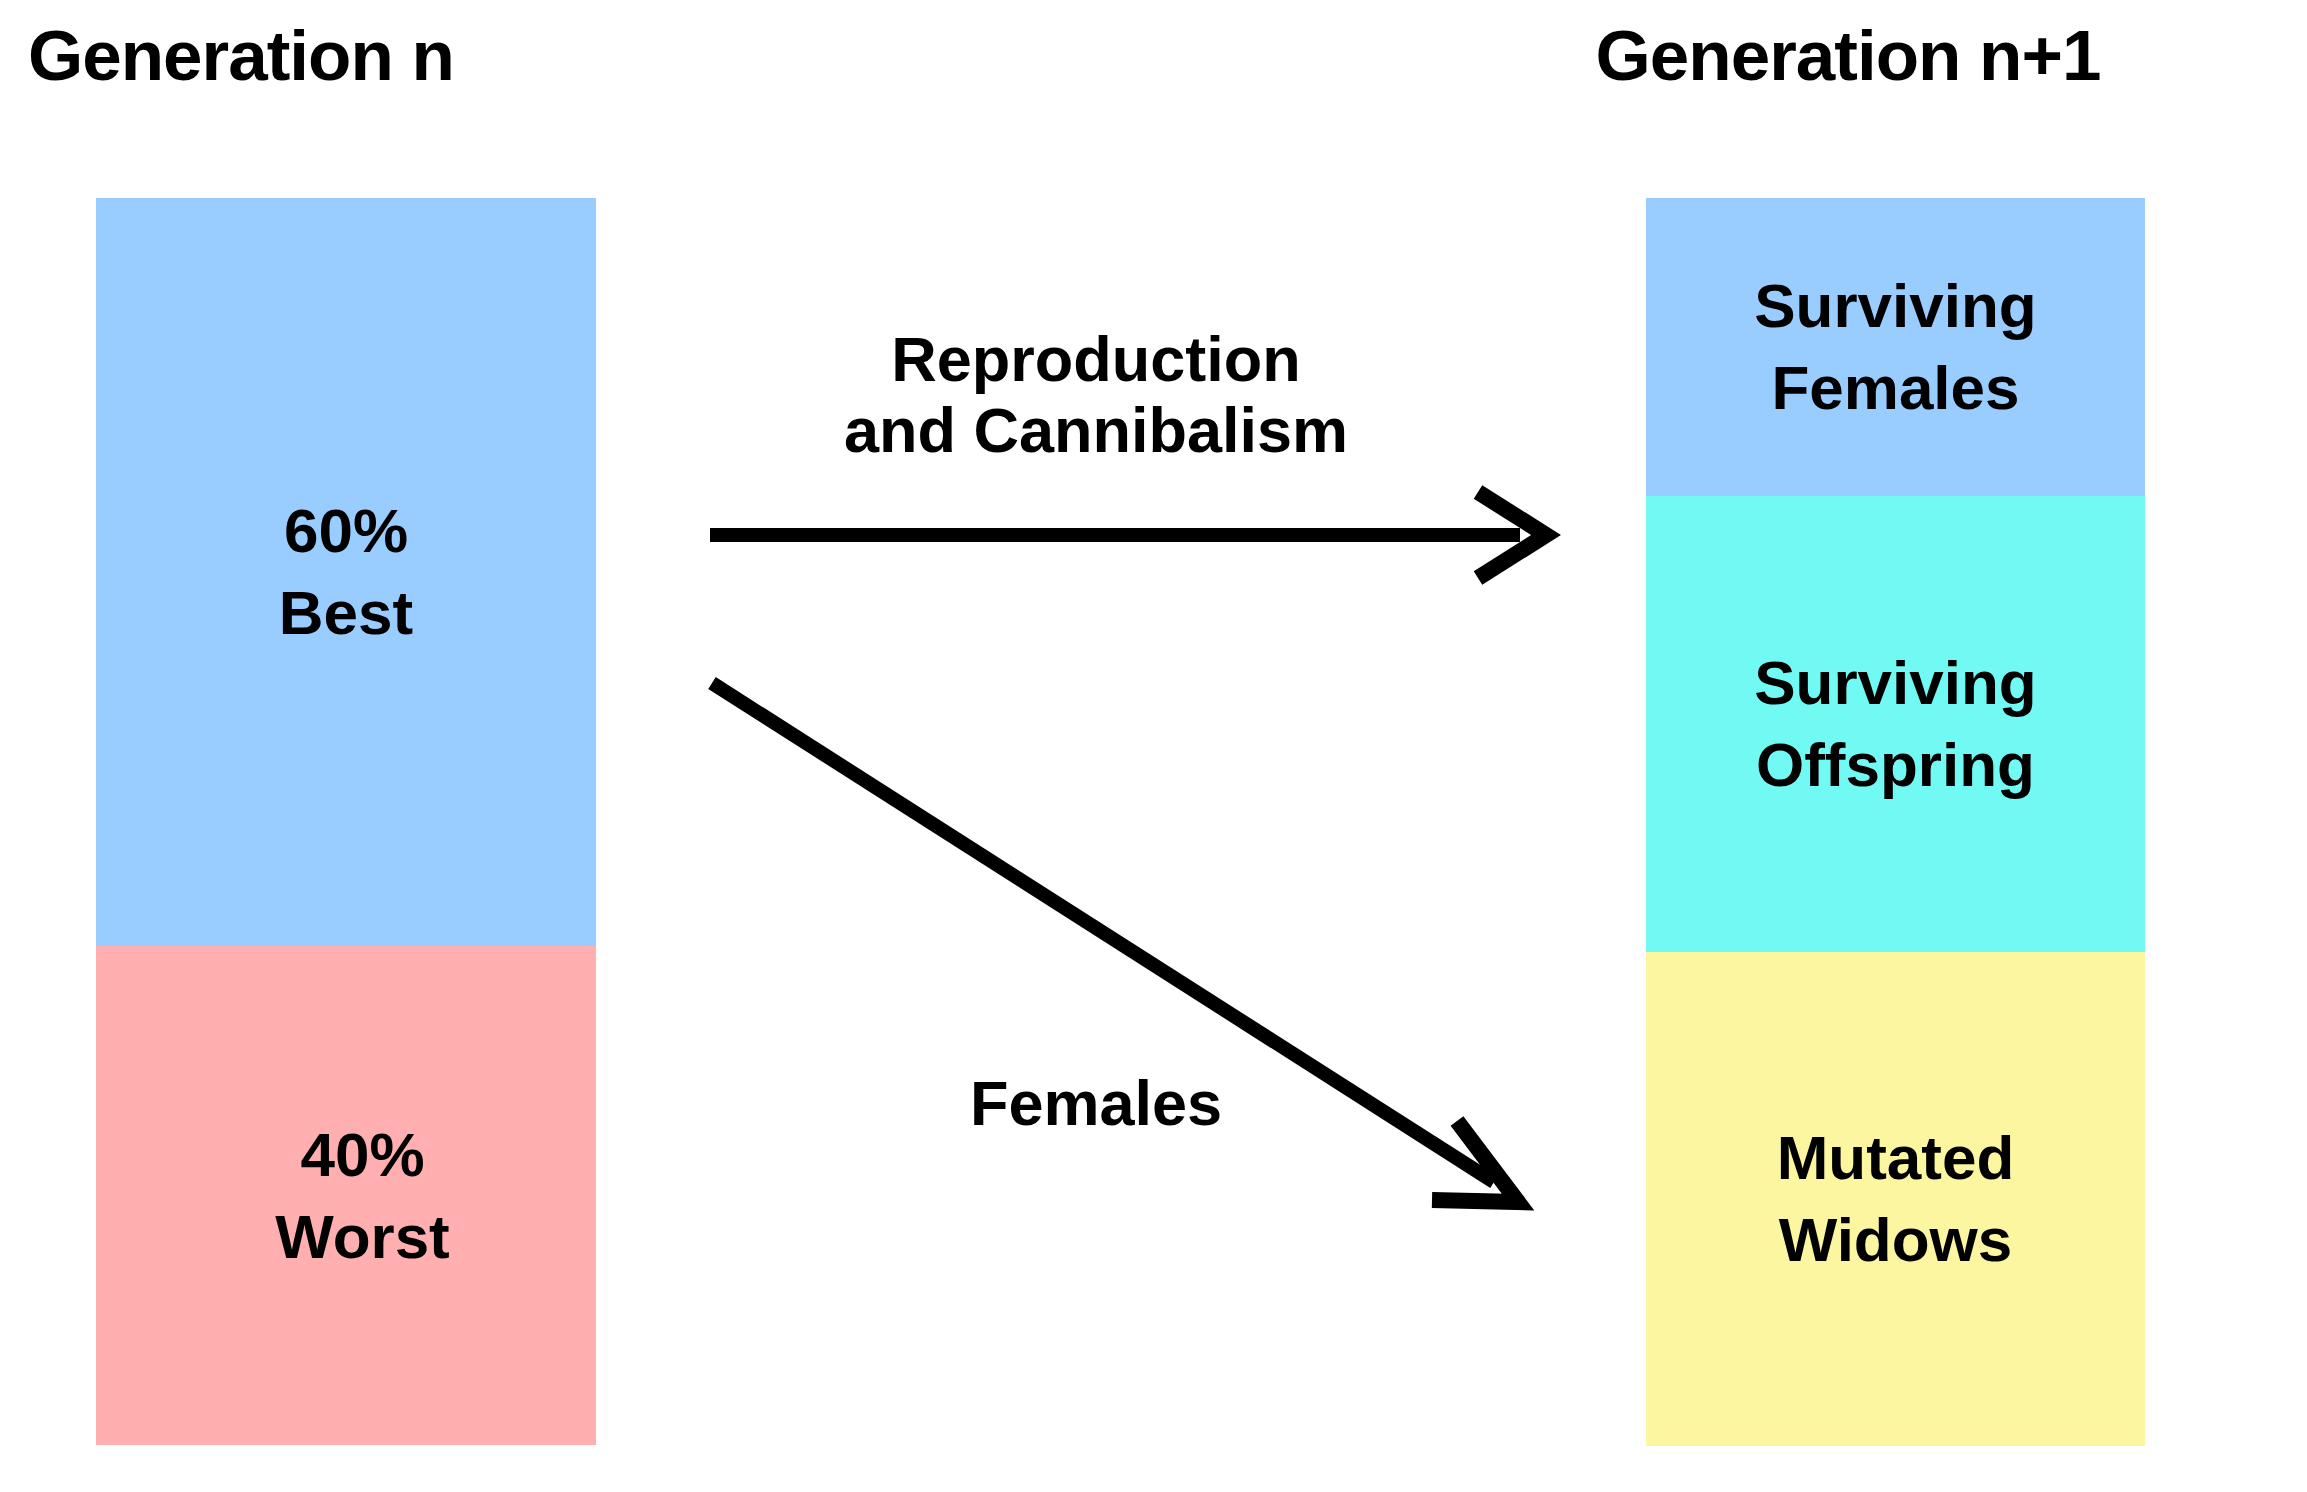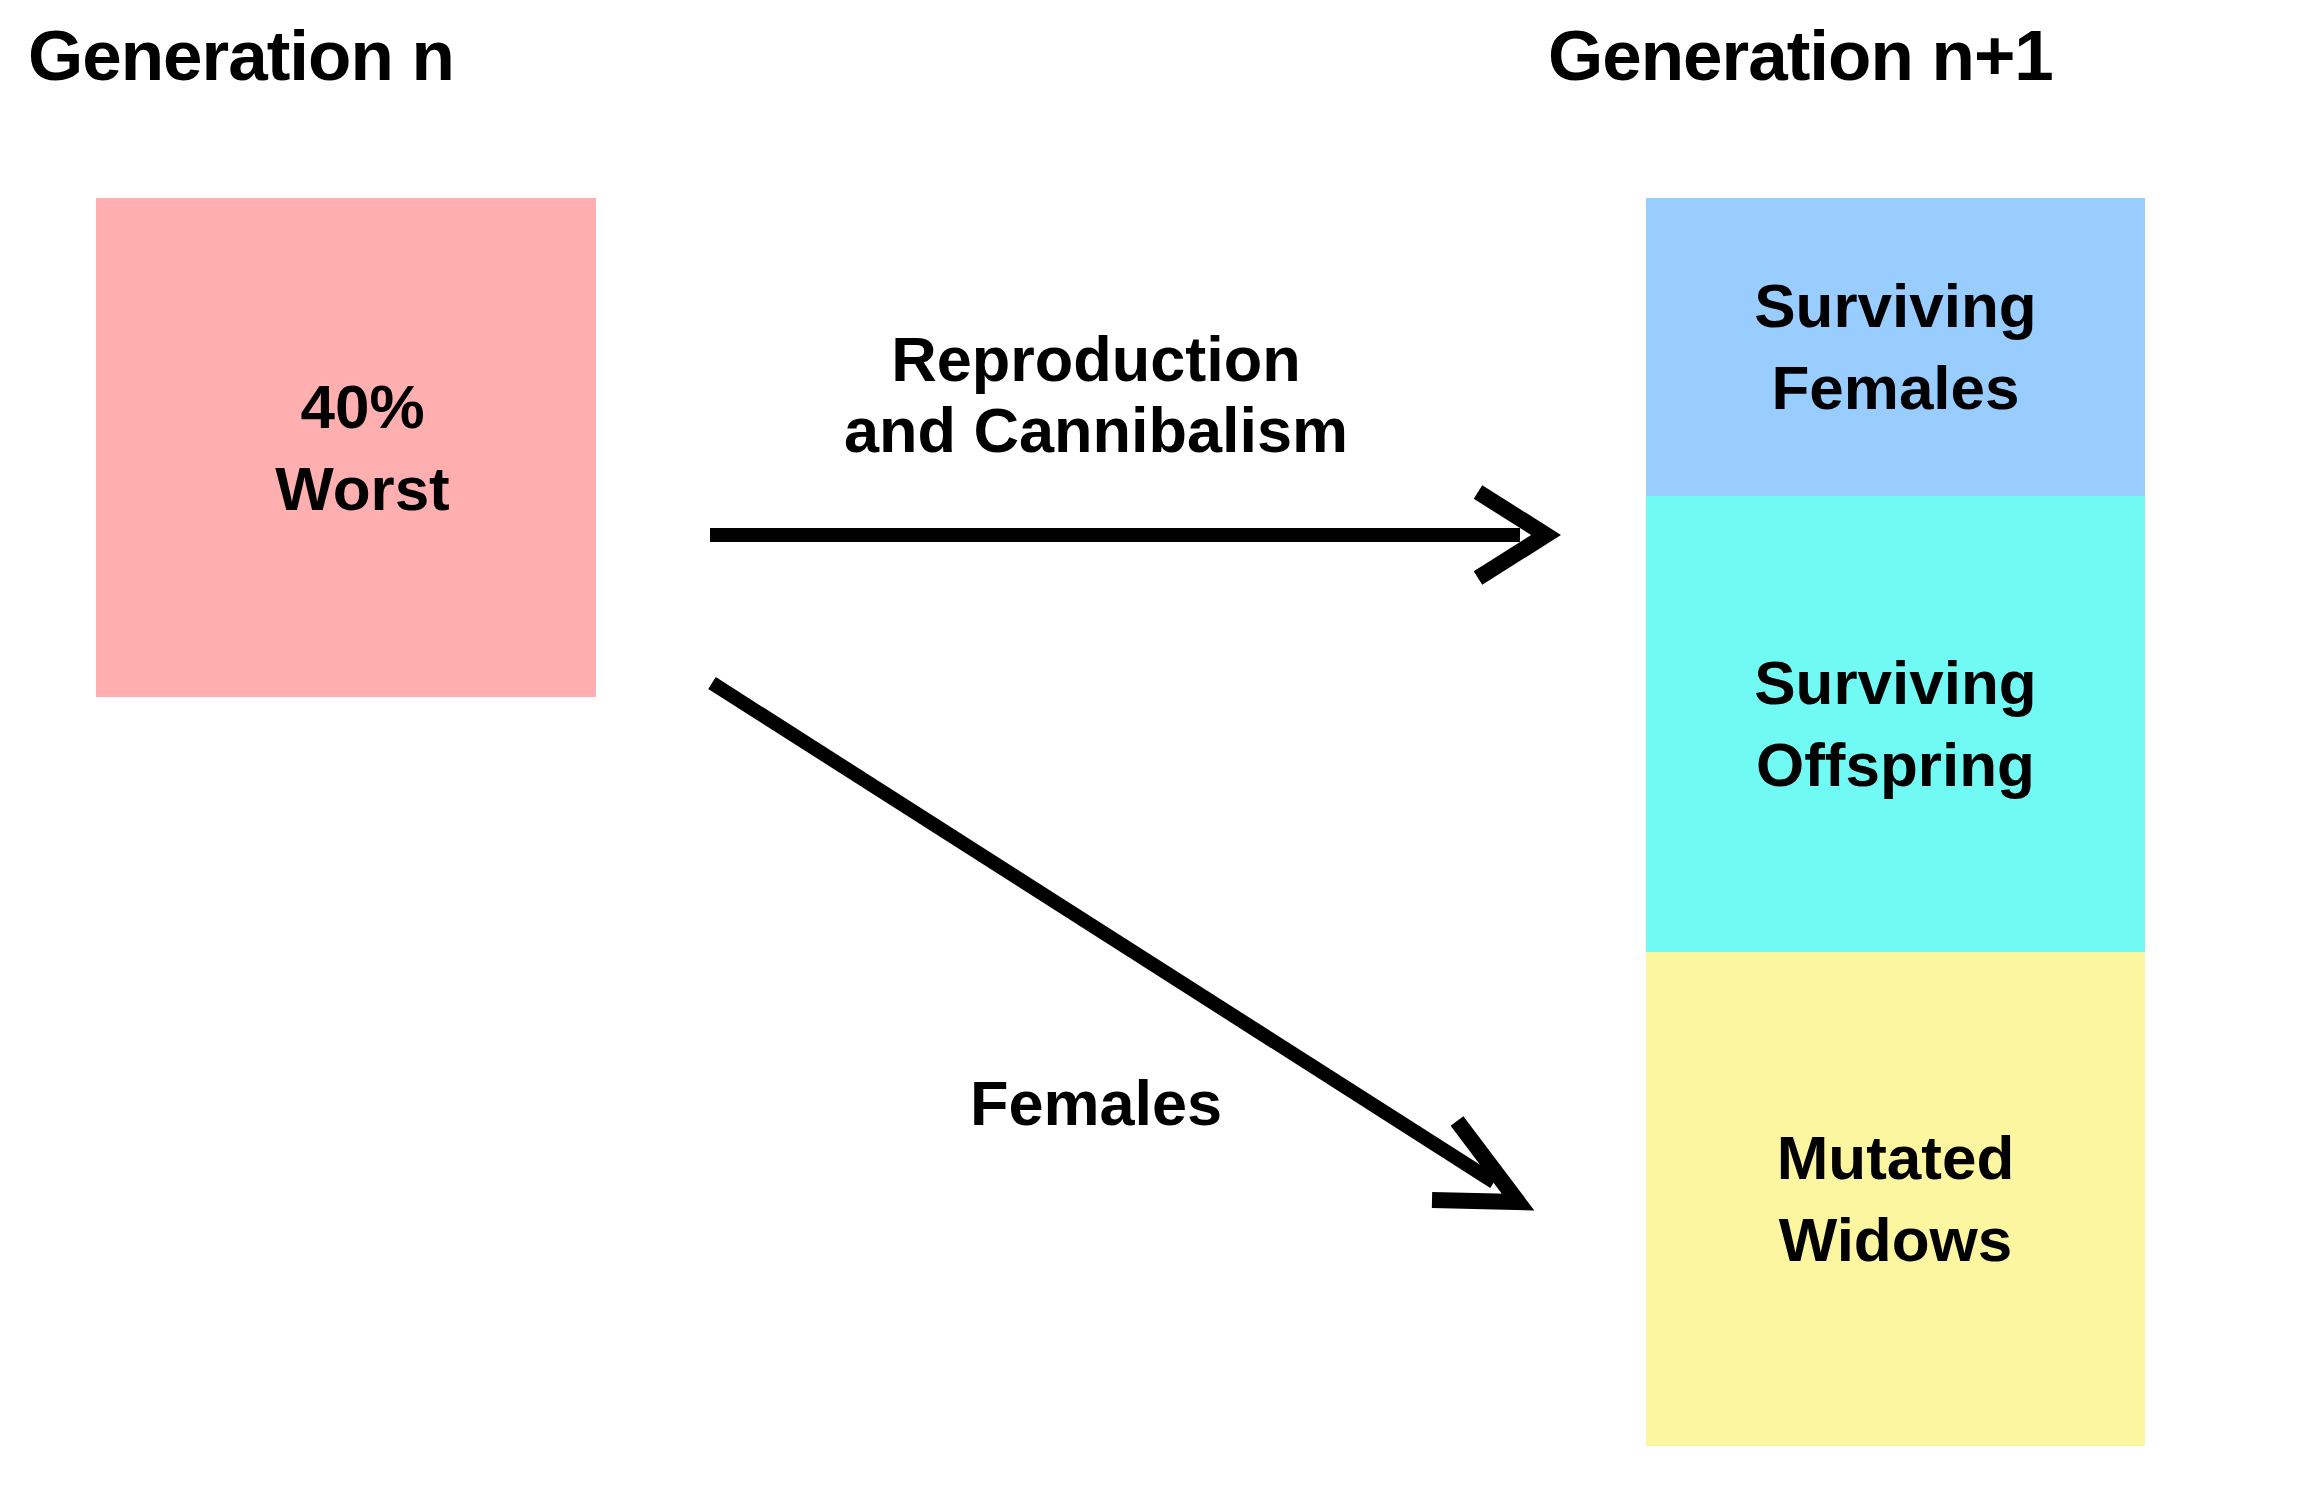--- a/index.html
+++ b/index.html
@@ -27,21 +27,21 @@
   .col-title {
     position: absolute;
     font-weight: bold;
     font-size: 71px;
     line-height: 1;
     letter-spacing: -1px;
     white-space: nowrap;
     color: #000;
   }
   #title-left  { left: 28px;  top: 20px; }
-  #title-right { left: 1548px; top: 20px; width: 600px; text-align: left; }
+  #title-right { left: 1548px; top: 20px; width: 600px; text-align: center; }
 
   
   .bar {
     position: absolute;
   }
   #bar-gen-n    { left: 96px;  top: 198px; width: 500px; height: 1247px; }
   #bar-gen-n1   { left: 1646px; top: 198px; width: 499px; height: 1492px; }
 
   .segment {
     position: relative;
@@ -103,20 +103,24 @@
 </head>
 <body>
 
 <div class="stage">
 
   <div class="col-title" id="title-left">Generation n</div>
 
   <div class="col-title" id="title-right">Generation n+1</div>
 
   <div class="bar" id="bar-gen-n">
+    <div class="segment" id="seg-best" style="background:#99CCFF;">
+      <div class="seg-text">60%
+Best</div>
+    </div>
     <div class="segment" id="seg-worst" style="background:#FFAFAF;">
       <div class="seg-text">40%
 Worst</div>
     </div>
   </div>
 
   <div class="bar" id="bar-gen-n1">
     <div class="segment" id="seg-surviving-females" style="background:#99CCFF;">
       <div class="seg-text">Surviving
 Females</div>

